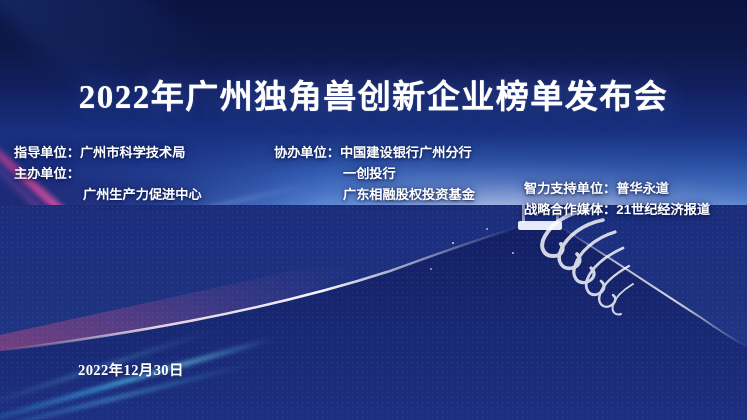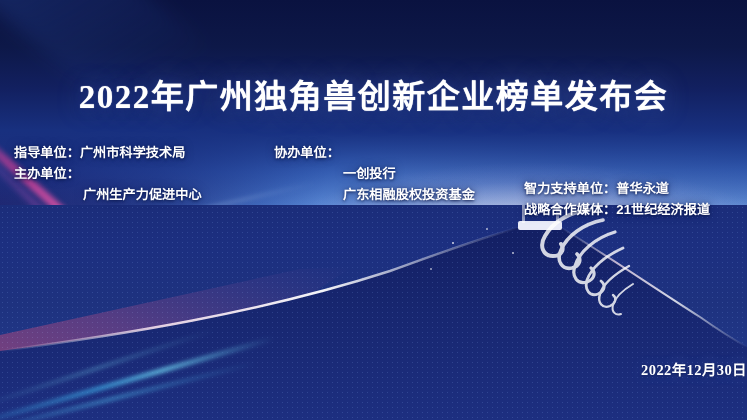--- a/index.html
+++ b/index.html
@@ -167,21 +167,21 @@
   .col-1{width:260px;}
   .col-2{width:250px;}
   .col-3{width:auto;margin-top:36px;}
   .row{display:flex;}
   .lbl{display:inline-block;}
   .val{display:inline-block;text-align:center;}
 
   
   .date{
     position:absolute;left:0;right:0;top:358px;
-    text-align:right;
+    text-align:left;
     font-family:"Liberation Serif","DejaVu Serif",serif;
     font-weight:700;
     font-size:14.5px;
     letter-spacing:.4px;
     color:#ffffff;
     text-shadow:0 1px 4px rgba(10,20,70,.95),0 0 12px rgba(120,160,255,.4);
     padding-left:78px;
   }
 
   
@@ -412,20 +412,21 @@
       </div>
       <div class="row">
         <span class="lbl" style="min-width:69px;"></span>
         <span class="val">广州生产力促进中心</span>
       </div>
     </div>
 
     <div class="col col-2">
       <div class="row">
         <span class="lbl">协办单位：</span>
+        <span class="val">中国建设银行广州分行</span>
       </div>
       <div class="row">
         <span class="lbl" style="min-width:69px;"></span>
         <span class="val">一创投行</span>
       </div>
       <div class="row">
         <span class="lbl" style="min-width:69px;"></span>
         <span class="val">广东相融股权投资基金</span>
       </div>
     </div>

